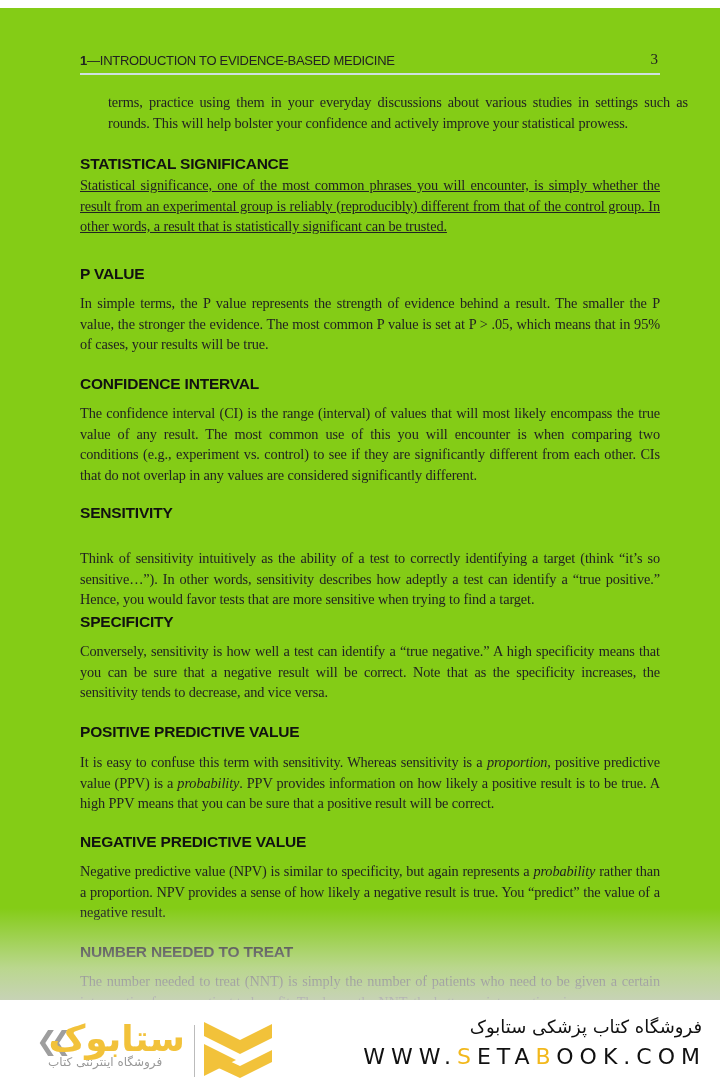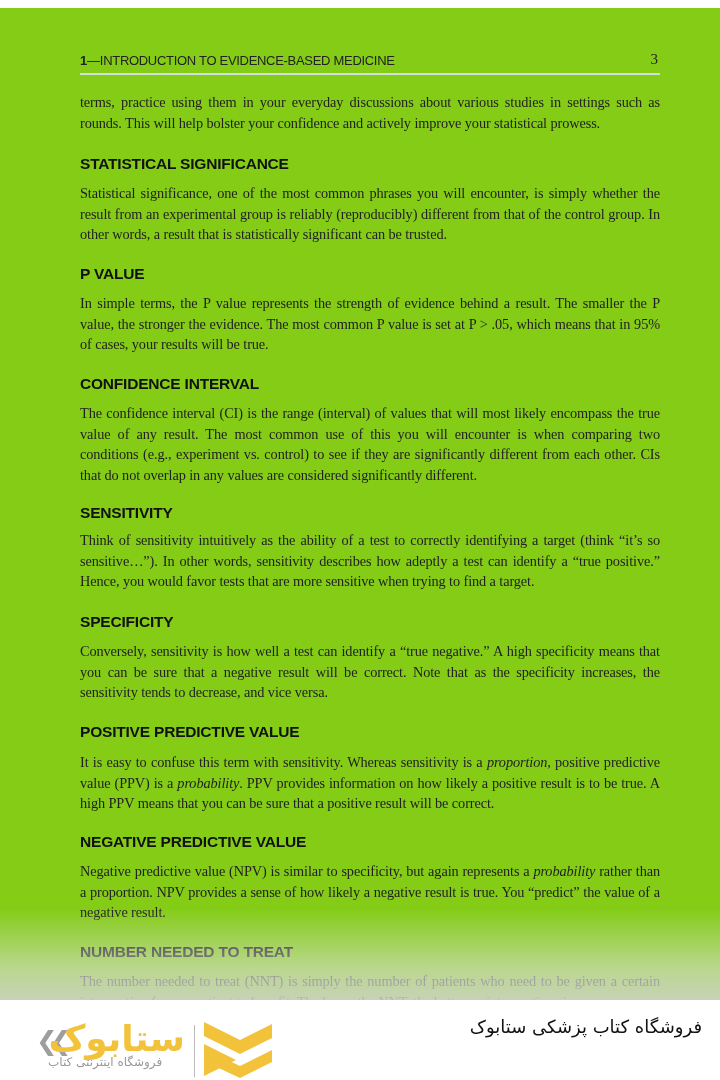--- a/index.html
+++ b/index.html
@@ -31,42 +31,42 @@
 <div class="page">
 
   <div class="running-head">
     <div class="rh-chapter">
       <b>1</b><span>—</span><span class="rh-title">INTRODUCTION TO EVIDENCE-BASED MEDICINE</span>
     </div>
     <div class="rh-page">3</div>
   </div>
 
   <div class="content">
-    <div class="blk" style="top:0px;">
+    <div class="blk" style="top:0px;margin-left:28px;">
       <p class="body">terms, practice using them in your everyday discussions about various studies in settings such as rounds. This will help bolster your confidence and actively improve your statistical prowess.</p>
     </div>
 
     <div class="blk" style="top:63px;">
       <h2 class="sec">STATISTICAL SIGNIFICANCE</h2>
-      <p class="body" style="margin-top:10px;">Statistical significance, one of the most common phrases you will encounter, is simply whether the result from an experimental group is reliably (reproducibly) different from that of the control group. In other words, a result that is statistically significant can be trusted.</p>
+      <p class="body" style="margin-top:2px;text-decoration:underline;">Statistical significance, one of the most common phrases you will encounter, is simply whether the result from an experimental group is reliably (reproducibly) different from that of the control group. In other words, a result that is statistically significant can be trusted.</p>
     </div>
 
     <div class="blk" style="top:173px;">
       <h2 class="sec">P VALUE</h2>
       <p class="body" style="margin-top:10px;">In simple terms, the P value represents the strength of evidence behind a result. The smaller the P value, the stronger the evidence. The most common P value is set at P &gt; .05, which means that in 95% of cases, your results will be true.</p>
     </div>
 
     <div class="blk" style="top:283px;">
       <h2 class="sec">CONFIDENCE INTERVAL</h2>
       <p class="body" style="margin-top:10px;">The confidence interval (CI) is the range (interval) of values that will most likely encompass the true value of any result. The most common use of this you will encounter is when comparing two conditions (e.g., experiment vs. control) to see if they are significantly different from each other. CIs that do not overlap in any values are considered significantly different.</p>
     </div>
 
     <div class="blk" style="top:412px;">
       <h2 class="sec">SENSITIVITY</h2>
-      <p class="body" style="margin-top:8px;">Think of sensitivity intuitively as the ability of a test to correctly identifying a target (think “it’s so sensitive…”). In other words, sensitivity describes how adeptly a test can identify a “true positive.” Hence, you would favor tests that are more sensitive when trying to find a target.</p>
+      <p class="body" style="margin-top:26px;">Think of sensitivity intuitively as the ability of a test to correctly identifying a target (think “it’s so sensitive…”). In other words, sensitivity describes how adeptly a test can identify a “true positive.” Hence, you would favor tests that are more sensitive when trying to find a target.</p>
     </div>
 
     <div class="blk" style="top:521px;">
       <h2 class="sec">SPECIFICITY</h2>
       <p class="body" style="margin-top:10px;">Conversely, sensitivity is how well a test can identify a “true negative.” A high specificity means that you can be sure that a negative result will be correct. Note that as the specificity increases, the sensitivity tends to decrease, and vice versa.</p>
     </div>
 
     <div class="blk" style="top:631px;">
       <h2 class="sec">POSITIVE PREDICTIVE VALUE</h2>
       <p class="body" style="margin-top:11px;"><span>It is easy to confuse this term with sensitivity. Whereas sensitivity is a </span><em>proportion</em><span>, positive predictive value (PPV) is a </span><em>probability</em><span>. PPV provides information on how likely a positive result is to be true. A high PPV means that you can be sure that a positive result will be correct.</span></p>
@@ -91,13 +91,14 @@
   <div class="logo-word">ستابوک</div>
   <div class="logo-sub">فروشگاه اینترنتی کتاب</div>
   <div class="logo-divider"></div>
   <svg class="logo-mark" viewBox="0 0 75 60">
     <polygon points="4,2 40,20 72,4 72,18 40,34 4,16" fill="#f2c23a"></polygon>
     <polygon points="4,24 36,40 4,56" fill="#f2c23a"></polygon>
     <polygon points="40,40 72,24 72,58 40,58" fill="#f2c23a" opacity="0.0"></polygon>
     <polygon points="10,44 40,58 72,42 72,30 40,46 10,32" fill="#f2c23a"></polygon>
   </svg>
   <div class="shop-name">فروشگاه کتاب پزشکی ستابوک</div>
+  <div class="site-url"><span>WWW.</span><span class="hl">S</span><span>ETA</span><span class="hl">B</span><span>OOK.COM</span></div>
 </div>
 
 </body></html>

